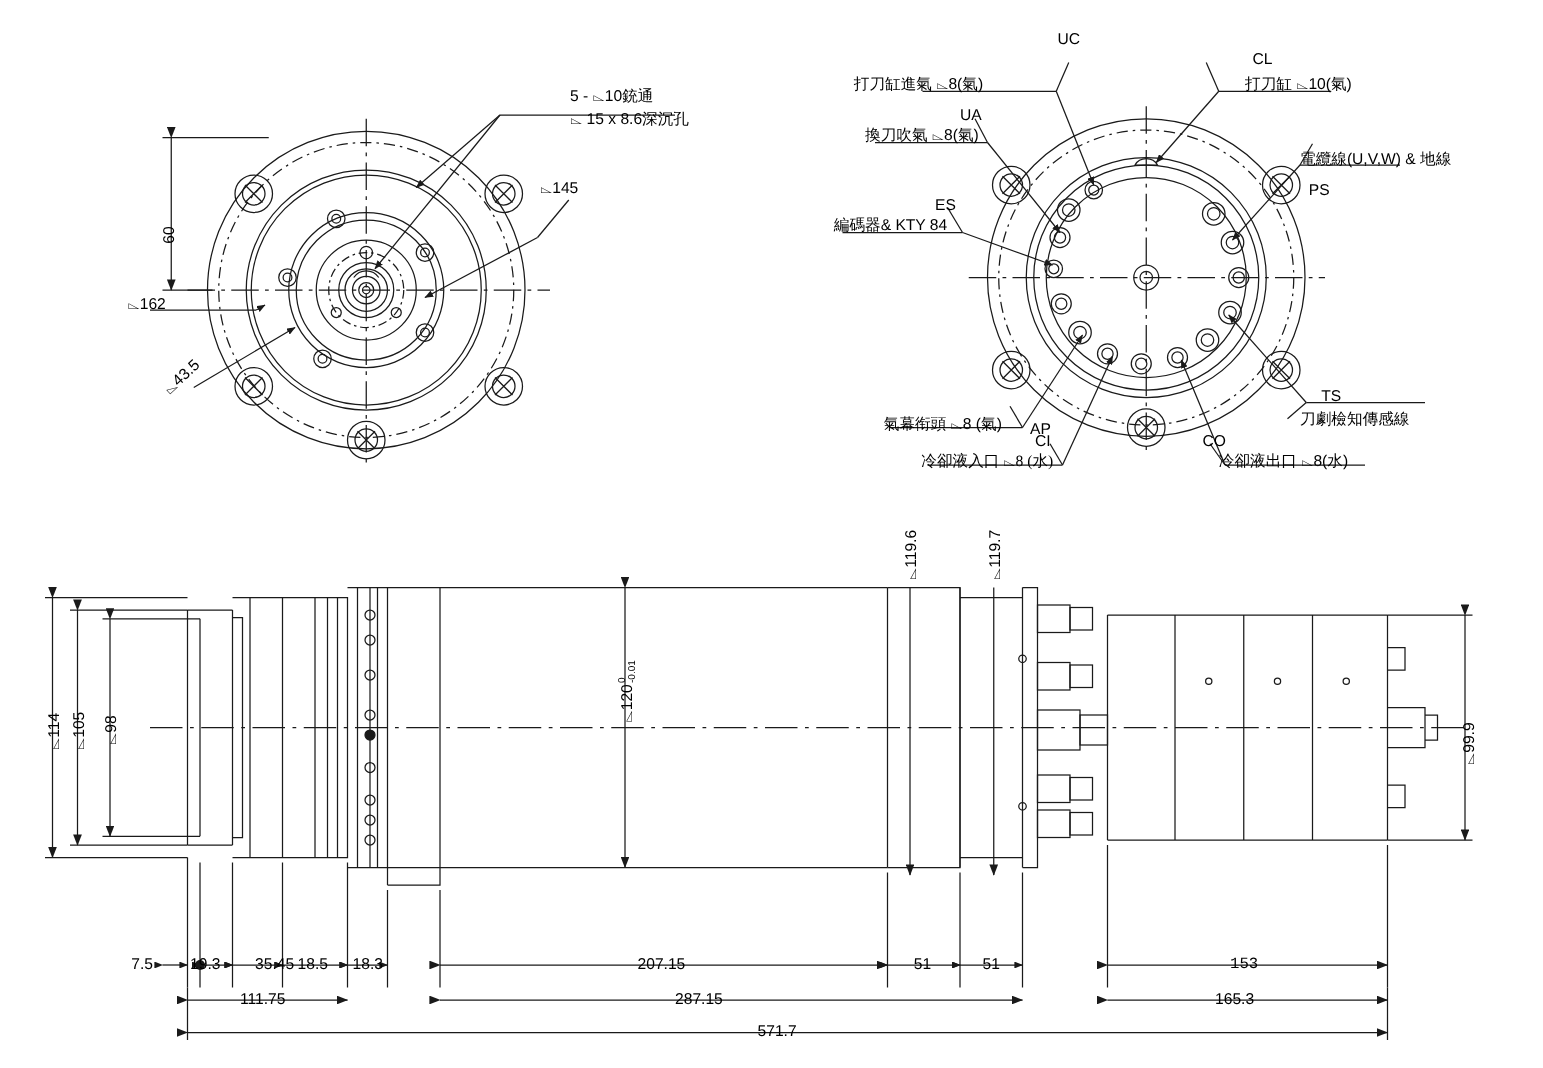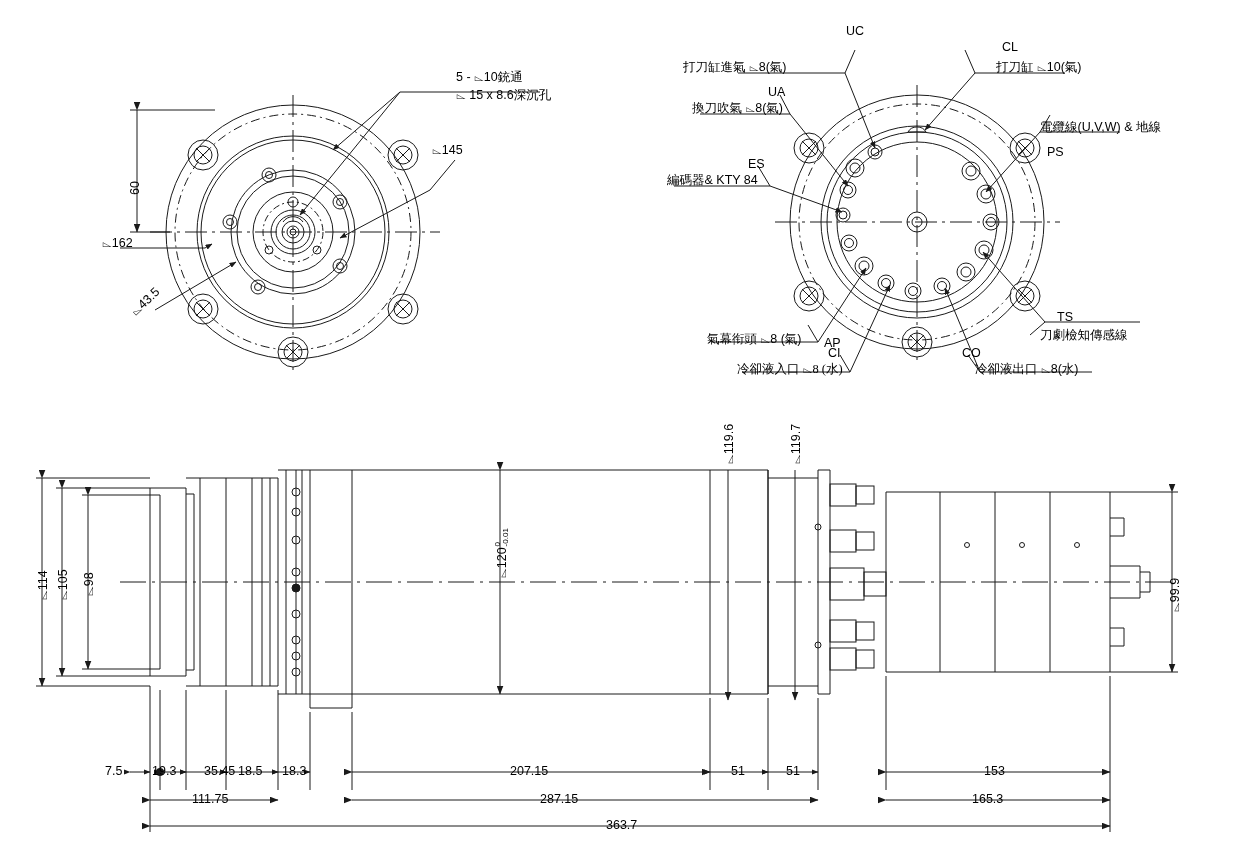--- a/index.html
+++ b/index.html
@@ -421,21 +421,21 @@
 
 <div class="lbl" style="left:105px; top:764px;">7.5</div>
 <div class="lbl" style="left:152px; top:764px;">19.3</div>
 <div class="lbl" style="left:204px; top:764px;">35.45</div>
 <div class="lbl" style="left:238px; top:764px;">18.5</div>
 <div class="lbl" style="left:282px; top:764px;">18.3</div>
 
 <div class="lbl" style="left:510px; top:764px;">207.15</div>
 <div class="lbl" style="left:731px; top:764px;">51</div>
 <div class="lbl" style="left:786px; top:764px;">51</div>
-<div class="lbl" style="left:984px; top:764px;">153</div>
+<div class="lbl" style="left:984px; top:764px;font-family:Liberation Mono, monospace;">153</div>
 
 <div class="lbl" style="left:192px; top:792px;">111.75</div>
 <div class="lbl" style="left:540px; top:792px;">287.15</div>
 <div class="lbl" style="left:972px; top:792px;">165.3</div>
 
-<div class="lbl" style="left:606px; top:818px;">363.7</div>
+<div class="lbl" style="left:606px; top:818px;">571.7</div>
 
 </div>
 
 </body></html>

